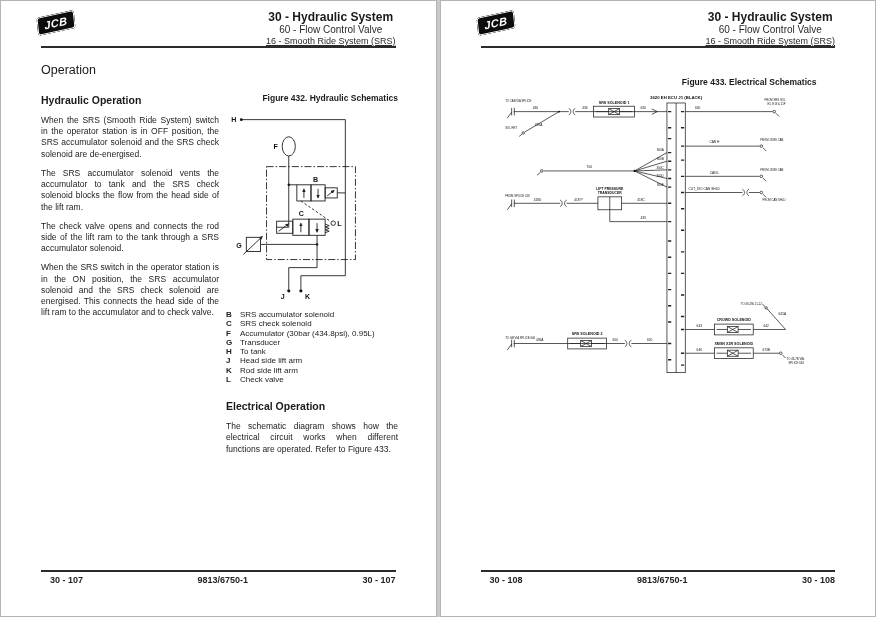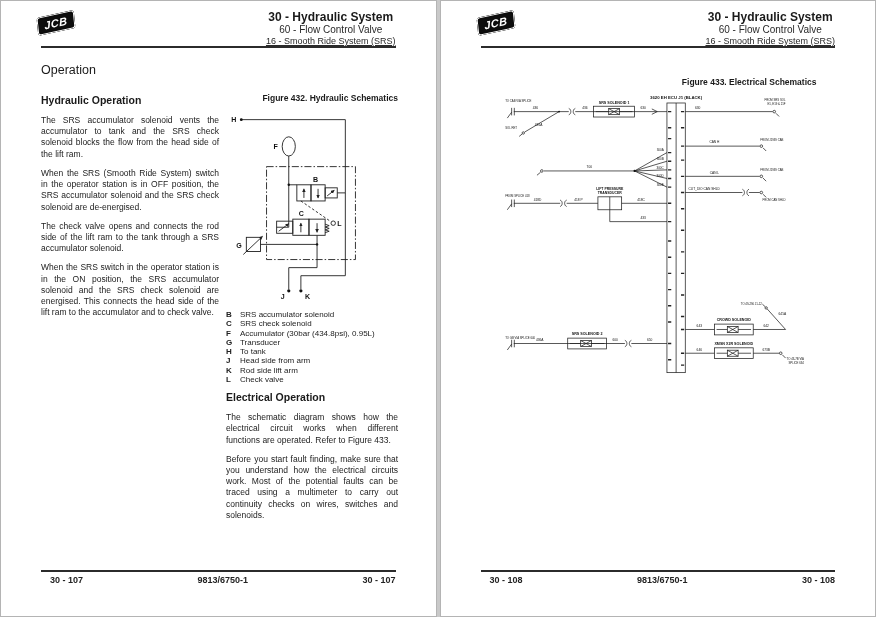--- a/index.html
+++ b/index.html
@@ -37,21 +37,21 @@
   
   .col-left{position:absolute;left:40px;top:62px;width:178px;}
   .col-right{position:absolute;left:225px;top:84px;width:172px;}
   .sec-title{font-size:12.5px;font-weight:normal;margin:0 0 17px 0;}
   .sub-head{font-size:10.5px;font-weight:bold;margin:0 0 9px 0;}
   .body-p{font-size:8.5px;line-height:1.32;text-align:justify;margin:0 0 8px 0;color:#222;}
   .fig-caption{font-size:8.5px;font-weight:bold;text-align:right;margin:8px 0 3px 0;}
   .legend{margin-top:6px;}
   .legend-row{display:flex;font-size:8px;line-height:1.16;color:#222;}
   .legend-key{width:14px;font-weight:bold;flex:none;}
-  .elec-block{margin-top:7px;}
+  .elec-block{margin-top:16px;}
   
   .fig433{position:absolute;left:62px;top:68px;width:314px;}
   svg{display:block;}
   svg text{font-family:"Liberation Sans",sans-serif;fill:#111;}
   .b{font-weight:bold;}
 </style>
 </head>
 <body>
 
 <div class="spread">
@@ -63,22 +63,22 @@
     <div class="header-titles">
       <div class="ht1">30 - Hydraulic System</div>
       <div class="ht2">60 - Flow Control Valve</div>
       <div class="ht3">16 - Smooth Ride System (SRS)</div>
     </div>
     <div class="header-rule"></div>
 
     <div class="col-left">
       <h1 class="sec-title">Operation</h1>
       <h2 class="sub-head">Hydraulic Operation</h2>
+      <p class="body-p">When the SRS (Smooth Ride System) switch in the operator station is in OFF position, the SRS accumulator solenoid and the SRS check solenoid are de-energised.</p>
       <p class="body-p">The SRS accumulator solenoid vents the accumulator to tank and the SRS check solenoid blocks the flow from the head side of the lift ram.</p>
-      <p class="body-p">When the SRS (Smooth Ride System) switch in the operator station is in OFF position, the SRS accumulator solenoid and the SRS check solenoid are de-energised.</p>
       <p class="body-p">The check valve opens and connects the rod side of the lift ram to the tank through a SRS accumulator solenoid.</p>
       <p class="body-p">When the SRS switch in the operator station is in the ON position, the SRS accumulator solenoid and the SRS check solenoid are energised. This connects the head side of the lift ram to the accumulator and to check valve.</p>
     </div>
 
     <div class="col-right">
       <div class="fig-caption">Figure 432. Hydraulic Schematics</div>
 
       <svg width="172" height="198" viewBox="0 0 170 196">
         <defs>
           <marker id="arr" markerWidth="5" markerHeight="5" refX="3.5" refY="2" orient="auto-start-reverse">
@@ -160,36 +160,35 @@
         <div class="legend-row">
             <span class="legend-key">G</span>
             <span>Transducer</span>
           </div>
         <div class="legend-row">
             <span class="legend-key">H</span>
             <span>To tank</span>
           </div>
         <div class="legend-row">
             <span class="legend-key">J</span>
-            <span>Head side from arm</span>
+            <span>Head side lift arm</span>
           </div>
         <div class="legend-row">
             <span class="legend-key">K</span>
             <span>Rod side lift arm</span>
           </div>
         <div class="legend-row">
             <span class="legend-key">L</span>
             <span>Check valve</span>
           </div>
       </div>
 
       <div class="elec-block">
         <h2 class="sub-head">Electrical Operation</h2>
         <p class="body-p">The schematic diagram shows how the electrical circuit works when different functions are operated. Refer to Figure 433.</p>
-        <p class="body-p">Before you start fault finding, make sure that you understand how the electrical circuits work. Most of the potential faults can be traced using a multimeter to carry out continuity checks on wires, switches and solenoids.</p>
       </div>
     </div>
 
     <div class="footer-rule"></div>
     <div class="footer-row">
       <span>30 - 107</span>
       <span>9813/6750-1</span>
       <span>30 - 107</span>
     </div>
   </div>

